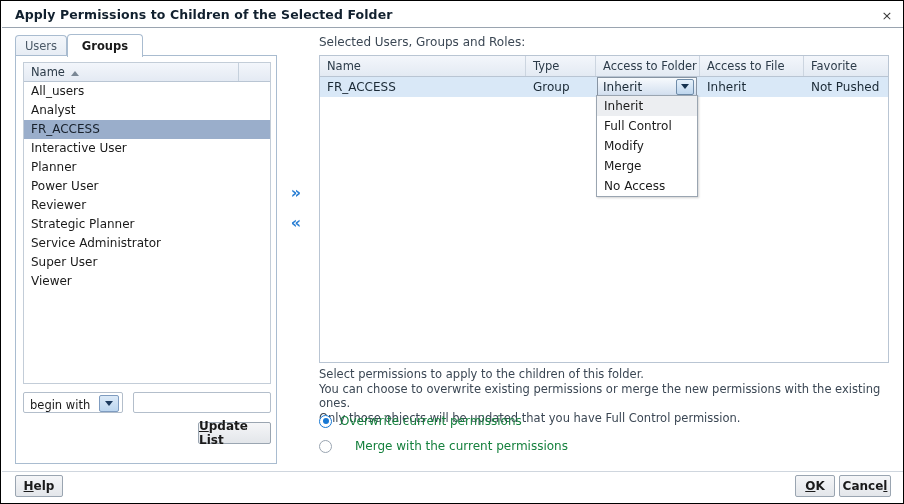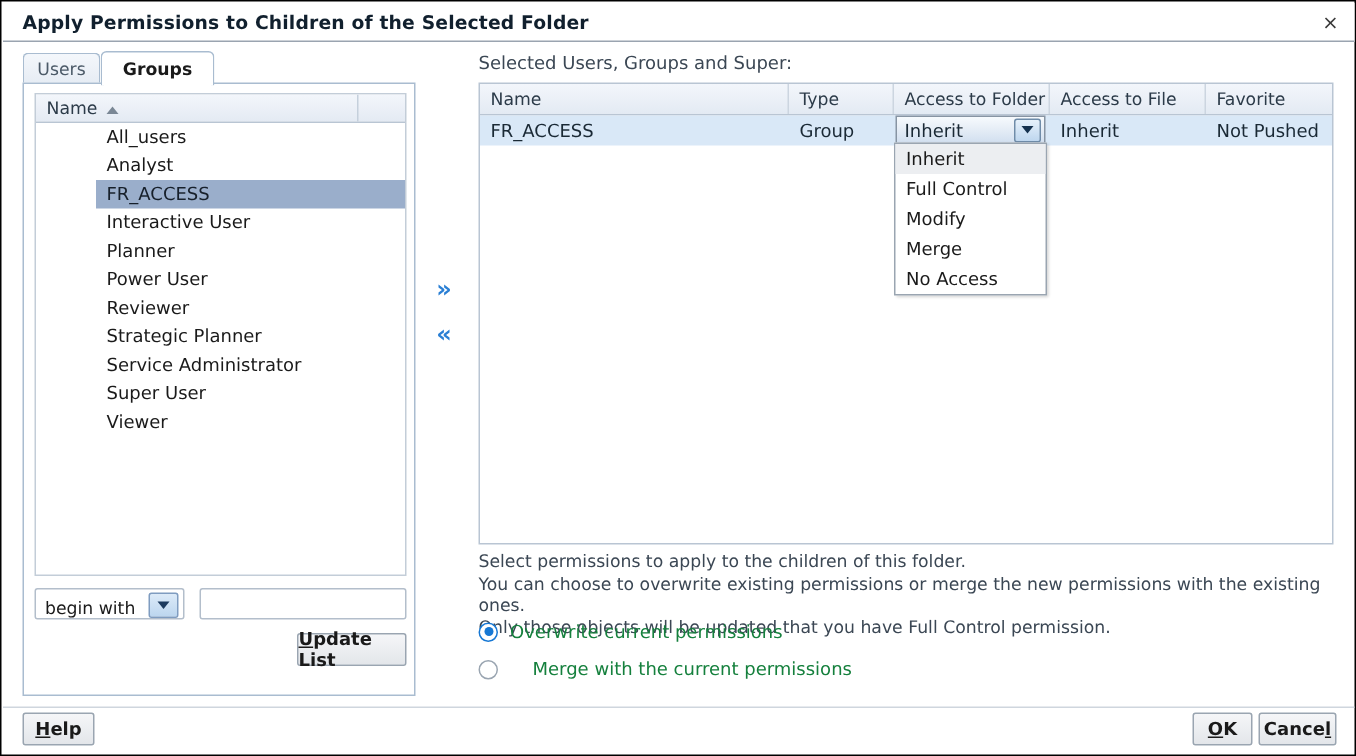--- a/index.html
+++ b/index.html
@@ -135,21 +135,20 @@
 
   .list-items { position: relative; }
   .list-item {
     height: 19px;
     line-height: 19px;
     padding-left: 7px;
     font-size: 12px;
     color: #1a1a1a;
     white-space: nowrap;
     cursor: default;
-    margin-left: 40px;
   }
   .list-item.selected {
     background: #9aaecb;
     color: #17202b;
   }
 
   .filter-row {
     position: absolute;
     left: 7px; top: 336px;
     width: 248px; height: 21px;
@@ -471,21 +470,21 @@
     <div class="btn update-list-btn">
       <span><u>U</u><span>p</span><span>d</span><span>a</span><span>t</span><span>e</span><span> </span><span>L</span><span>i</span><span>s</span><span>t</span></span>
     </div>
   </div>
 
   <div class="transfer">
     <div class="chev chev-right">»</div>
     <div class="chev chev-left">«</div>
   </div>
 
-  <div class="right-label">Selected Users, Groups and Super:</div>
+  <div class="right-label">Selected Users, Groups and Roles:</div>
 
   <div class="table-wrap">
     <div class="tbl-head">
       <div class="cell c-name">Name</div>
       <div class="cell c-type">Type</div>
       <div class="cell c-folder">Access to Folder</div>
       <div class="cell c-file">Access to File</div>
       <div class="cell c-fav">Favorite</div>
     </div>
 

